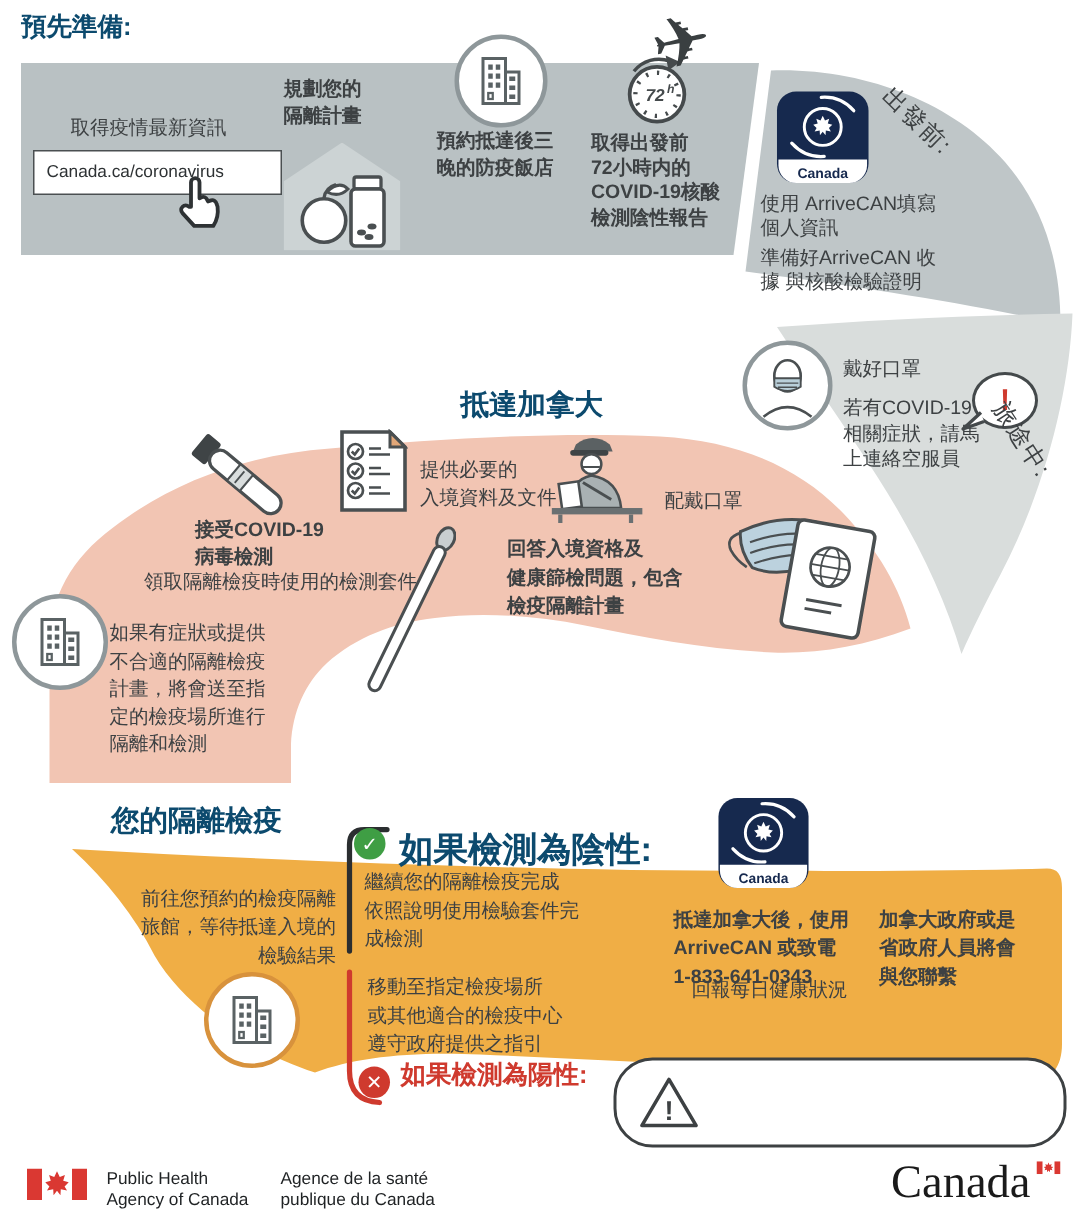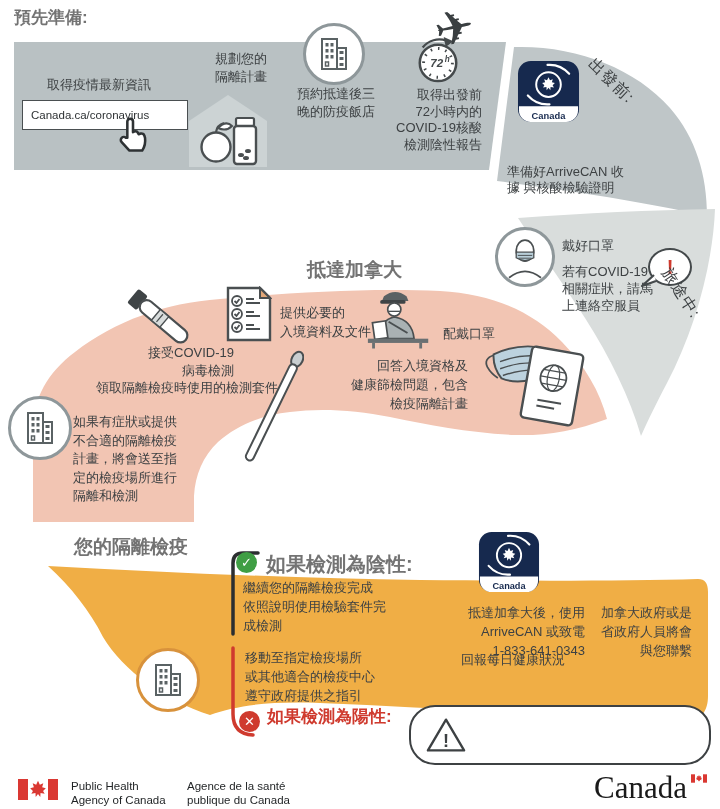--- a/index.html
+++ b/index.html
@@ -1,23 +1,23 @@
 <!DOCTYPE html>
 <html><head>
 <meta charset="utf-8">
 <style>
   html,body{margin:0;padding:0;background:#fff;}
   body{font-family:"Liberation Sans","DejaVu Sans",sans-serif;color:#3d4143;}
   #canvas{position:relative;width:720px;height:809px;background:#fff;overflow:hidden;}
   .abs{position:absolute;}
   .lines span{display:block;}
   .t13{font-size:13px;line-height:17px;}
-  .t13c{font-size:13px;line-height:18px;text-align:right;}
+  .t13c{font-size:13px;line-height:18px;text-align:left;font-weight:bold;}
   .t135{font-size:13px;line-height:19px;}
-  .title{font-weight:bold;color:#737373;}
+  .title{font-weight:bold;color:#0c4a6e;}
   .rot{transform-origin:left top;white-space:nowrap;font-size:16px;color:#3d4143;letter-spacing:1px;}
   .circle{border-radius:50%;background:#fff;display:flex;align-items:center;justify-content:center;}
   .gray-ring{border:3px solid #8e979a;}
   .orange-ring{border:3px solid #d8923c;}
   .urlbox{background:#fff;border:1.6px solid #4a4f51;display:flex;align-items:center;padding-left:8px;font-size:11.5px;color:#2e3234;}
   .house{background:#ccd3d4;clip-path:polygon(50% 0%,100% 36%,100% 100%,0% 100%,0% 36%);}
   .bubble{background:#fff;border:2.5px solid #44494b;border-radius:50%;display:flex;align-items:center;justify-content:center;font-weight:bold;color:#cf3a2e;font-size:20px;}
   .badge{width:21px;height:21px;border-radius:50%;display:flex;align-items:center;justify-content:center;color:#fff;font-size:13px;font-weight:bold;}
   .noticebox{background:#fff;border:2.6px solid #3d4143;border-radius:26px;display:flex;align-items:center;padding:0 12px 0 14px;box-sizing:border-box;}
   .serif{font-family:"Liberation Serif","DejaVu Serif",serif;}
@@ -119,20 +119,24 @@
     <path d="M2,47 h60 v4 a12,12 0 0 1 -12,12 h-36 a12,12 0 0 1 -12,-12 z" fill="#fff"></path>
     <circle cx="32" cy="25" r="12.5" fill="none" stroke="#fff" stroke-width="2"></circle>
     <use href="#leaf" transform="translate(32,25) scale(0.95)" fill="#fff"></use>
     <path d="M11,36 q9,10 22,9" fill="none" stroke="#fff" stroke-width="2.2" stroke-linecap="round"></path>
     <path d="M53,14 q-9,-10 -22,-9" fill="none" stroke="#fff" stroke-width="2.2" stroke-linecap="round"></path>
     <text x="32" y="59.5" text-anchor="middle" font-size="9.5" font-weight="bold" fill="#16294e">Canada</text>
   </svg>
 
   <div class="abs rot" style="left:598px;top:54px;transform:rotate(44deg)">出發前:</div>
 
+  <div class="abs t13 lines" style="left:507px;top:128px;line-height:16px">
+    <span>使用 ArriveCAN填寫</span>
+    <span>個人資訊</span>
+  </div>
   <div class="abs t13 lines" style="left:507px;top:164px;line-height:16px">
     <span>準備好ArriveCAN 收</span>
     <span>據 與核酸檢驗證明</span>
   </div>
 
   <div class="abs circle gray-ring" style="left:495px;top:227px;width:54px;height:54px">
     <svg width="48" height="48" viewBox="0 0 60 60">
       <path d="M10,56 q20,-16 40,0" fill="#fff" stroke="#4a4f51" stroke-width="2.2"></path>
       <ellipse cx="30" cy="22" rx="11" ry="13" fill="#fff" stroke="#4a4f51" stroke-width="2.2"></ellipse>
       <path d="M19,24 h22 v7 q-11,7 -22,0 z" fill="#b9cfd9" stroke="#4a4f51" stroke-width="1.6"></path>
@@ -238,30 +242,35 @@
     <svg width="60" height="130" viewBox="0 0 60 130">
       <g transform="translate(30,65) rotate(26) translate(-7,-62)">
         <ellipse cx="7" cy="9" rx="5.5" ry="8" fill="#c9ced0" stroke="#4a4f51" stroke-width="2"></ellipse>
         <rect x="3" y="15" width="8" height="106" rx="4" fill="#fff" stroke="#4a4f51" stroke-width="2"></rect>
       </g>
     </svg>
   </div>
 
   <div class="abs title" style="left:74px;top:534px;font-size:19px">您的隔離檢疫</div>
 
+  <div class="abs t13 lines" style="left:90px;top:589px;width:134px;text-align:right;line-height:19px">
+    <span>前往您預約的檢疫隔離</span>
+    <span>旅館，等待抵達入境的</span>
+    <span>檢驗結果</span>
+  </div>
   <div class="abs circle orange-ring" style="left:136px;top:648px;width:58px;height:58px">
     <svg width="36" height="36" viewBox="0 0 36 36">
         <use href="#bld"></use>
       </svg>
   </div>
 
   <div class="abs badge" style="left:236px;top:552px;background:#3f9e44">
     <span>✓</span>
   </div>
-  <div class="abs title" style="left:266px;top:551px;font-size:20px">如果檢測為陰性:</div>
+  <div class="abs title" style="left:266px;top:551px;font-size:23px">如果檢測為陰性:</div>
   <div class="abs t13 lines" style="left:243px;top:578px;line-height:19px">
     <span>繼續您的隔離檢疫完成</span>
     <span>依照說明使用檢驗套件完</span>
     <span>成檢測</span>
   </div>
 
   <div class="abs t135 lines" style="left:245px;top:648px">
     <span>移動至指定檢疫場所</span>
     <span>或其他適合的檢疫中心</span>
     <span>遵守政府提供之指引</span>

